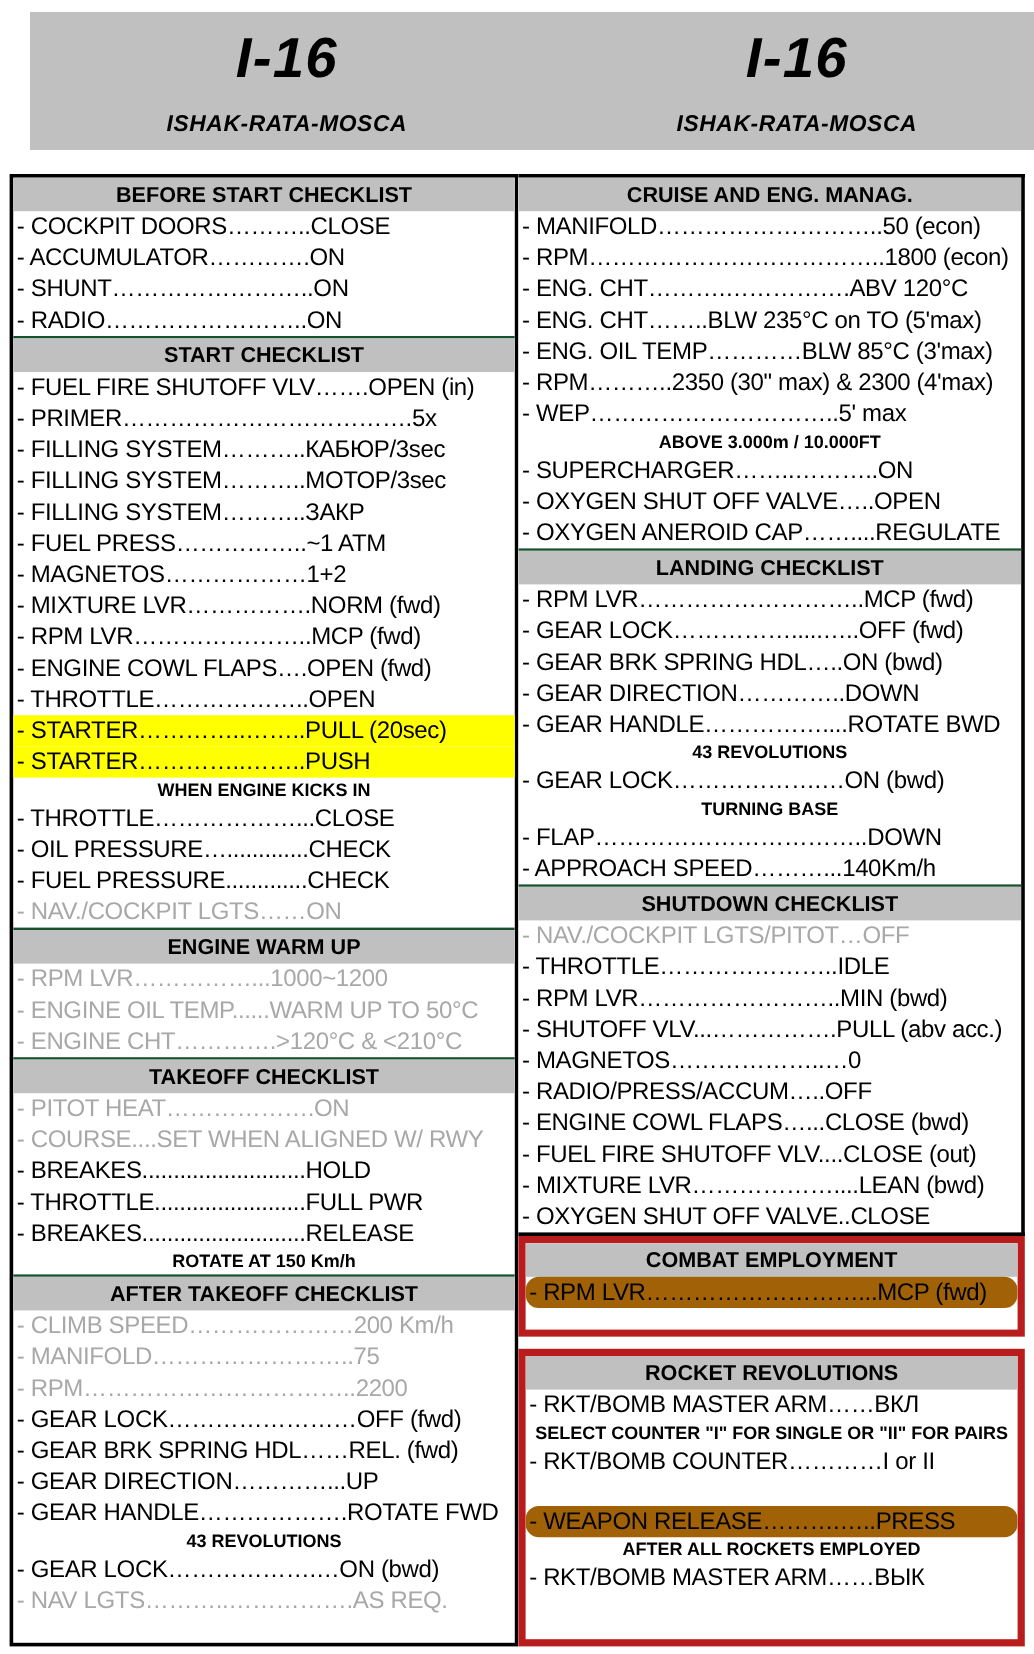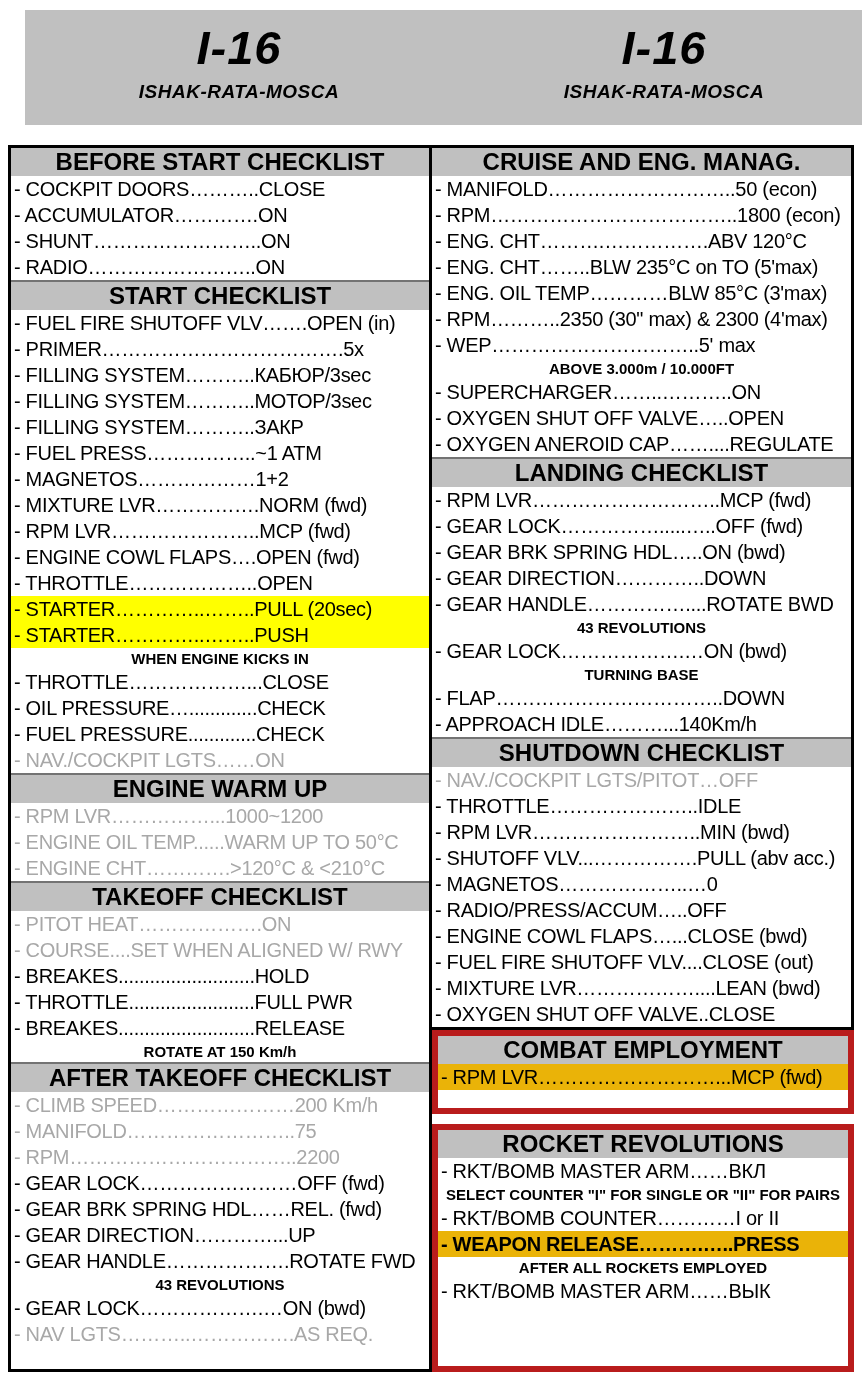--- a/index.html
+++ b/index.html
@@ -5,40 +5,40 @@
   html,body{margin:0;padding:0;}
   body{
     width:862px;height:1378px;position:relative;background:#ffffff;
     font-family:"Liberation Sans","DejaVu Sans",sans-serif;color:#000;
   }
   
   .card{position:absolute;top:10px;width:428px;height:115px;background:#c0c0c0;text-align:center;overflow:hidden;}
   .card-left{left:25px;}
   .card-right{left:450px;}
   .card .t{font-style:italic;font-weight:bold;font-size:47px;line-height:50px;margin-top:13px;letter-spacing:1px;}
-  .card .s{font-style:italic;font-weight:bold;font-size:19px;line-height:22px;margin-top:8px;letter-spacing:.5px;}
+  .card .s{font-style:italic;font-weight:bold;font-size:19px;line-height:22px;margin-top:20px;letter-spacing:.5px;}
   
   .main{position:absolute;left:8px;top:145px;width:846px;height:1227px;display:flex;align-items:stretch;}
   .col{height:100%;box-sizing:border-box;}
   .col-left{width:424px;}
   .col-right{width:422px;display:flex;flex-direction:column;}
   .block{box-sizing:border-box;background:#fff;overflow:hidden;}
   .frame-thin{border:3px solid #000;}
   .col-right .frame-thin{border-left:none;}
   .frame-thick{border:6px solid #b91c1c;}
   .block-fill{flex:1 1 auto;}
   .col-left .block{height:100%;}
   .gap{height:10px;background:#fff;}
-  .section + .section{border-top:2px solid #737373;}
-  .sec-header{background:#c0c0c0;font-weight:bold;text-align:center;font-size:24px;line-height:28px;white-space:nowrap;overflow:hidden;}
+  .section + .section{border-top:2px solid #14532d;}
+  .sec-header{background:#c0c0c0;font-weight:bold;text-align:center;font-size:18px;line-height:28px;white-space:nowrap;overflow:hidden;}
   .item{font-size:20px;line-height:26px;padding-left:3px;white-space:nowrap;overflow:hidden;letter-spacing:-0.3px;}
   .item.dim{color:#a8a8a8;}
   .item.bg-yellow{background:#ffff00;}
-  .item.bg-red{background:#eab308;}
-  .item.bold{font-weight:bold;}
+  .item.bg-red{background:#a16207;border-radius:11px;}
+  .item.bold{font-weight:normal;margin-top:24px;}
   .note{font-size:15px;line-height:21px;font-weight:bold;text-align:center;white-space:nowrap;overflow:hidden;}
   .blank{height:18px;}
 </style>
 </head>
 <body>
 
 <div class="card card-left">
   <div class="t">I-16</div>
   <div class="s">ISHAK-RATA-MOSCA</div>
 </div>
@@ -128,21 +128,21 @@
           <div class="sec-header">LANDING CHECKLIST</div>
           <div class="item">- RPM LVR………………………..MCP (fwd)</div>
           <div class="item">- GEAR LOCK…………….....…..OFF (fwd)</div>
           <div class="item">- GEAR BRK SPRING HDL…..ON (bwd)</div>
           <div class="item">- GEAR DIRECTION…………..DOWN</div>
           <div class="item">- GEAR HANDLE……………....ROTATE BWD</div>
           <div class="note">43 REVOLUTIONS</div>
           <div class="item">- GEAR LOCK……………….…ON (bwd)</div>
           <div class="note">TURNING BASE</div>
           <div class="item">- FLAP……………………………..DOWN</div>
-          <div class="item">- APPROACH IDLE………...140Km/h</div>
+          <div class="item">- APPROACH SPEED………...140Km/h</div>
         </div>
         <div class="section">
           <div class="sec-header">SHUTDOWN CHECKLIST</div>
           <div class="item dim">- NAV./COCKPIT LGTS/PITOT…OFF</div>
           <div class="item">- THROTTLE…………………..IDLE</div>
           <div class="item">- RPM LVR……………………..MIN (bwd)</div>
           <div class="item">- SHUTOFF VLV...…………….PULL (abv acc.)</div>
           <div class="item">- MAGNETOS………………..…0</div>
           <div class="item">- RADIO/PRESS/ACCUM…..OFF</div>
           <div class="item">- ENGINE COWL FLAPS…...CLOSE (bwd)</div>

